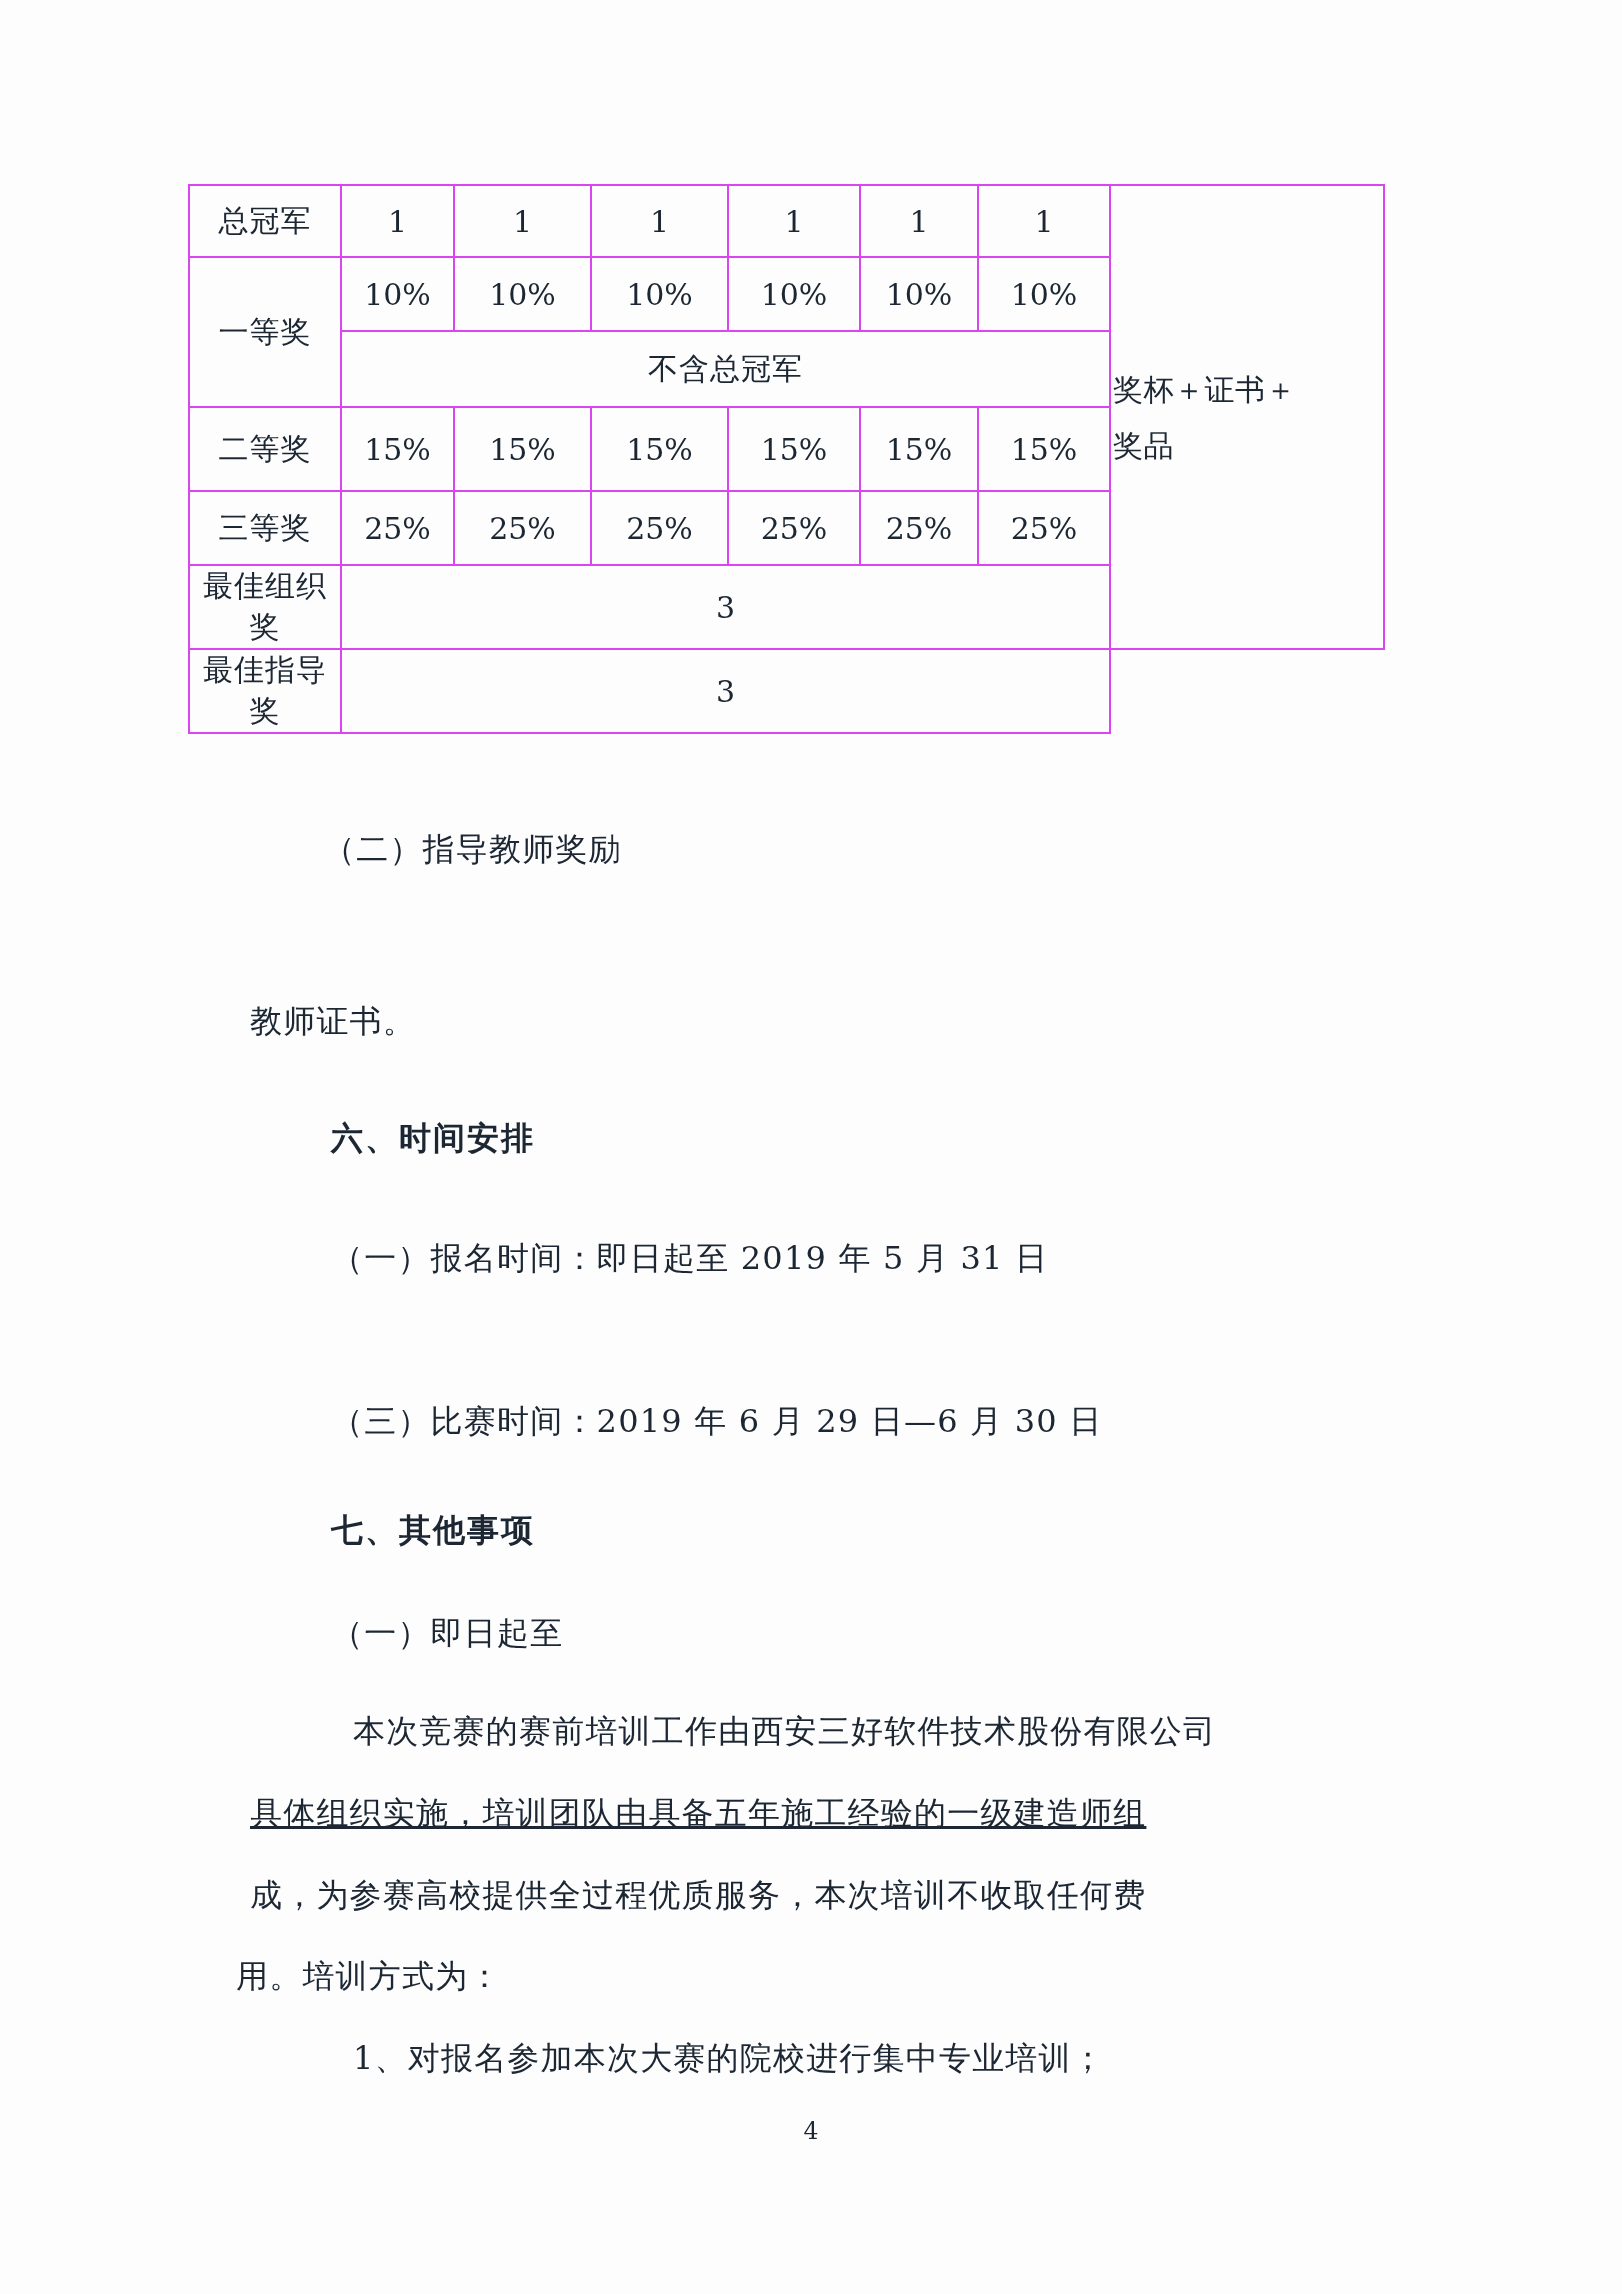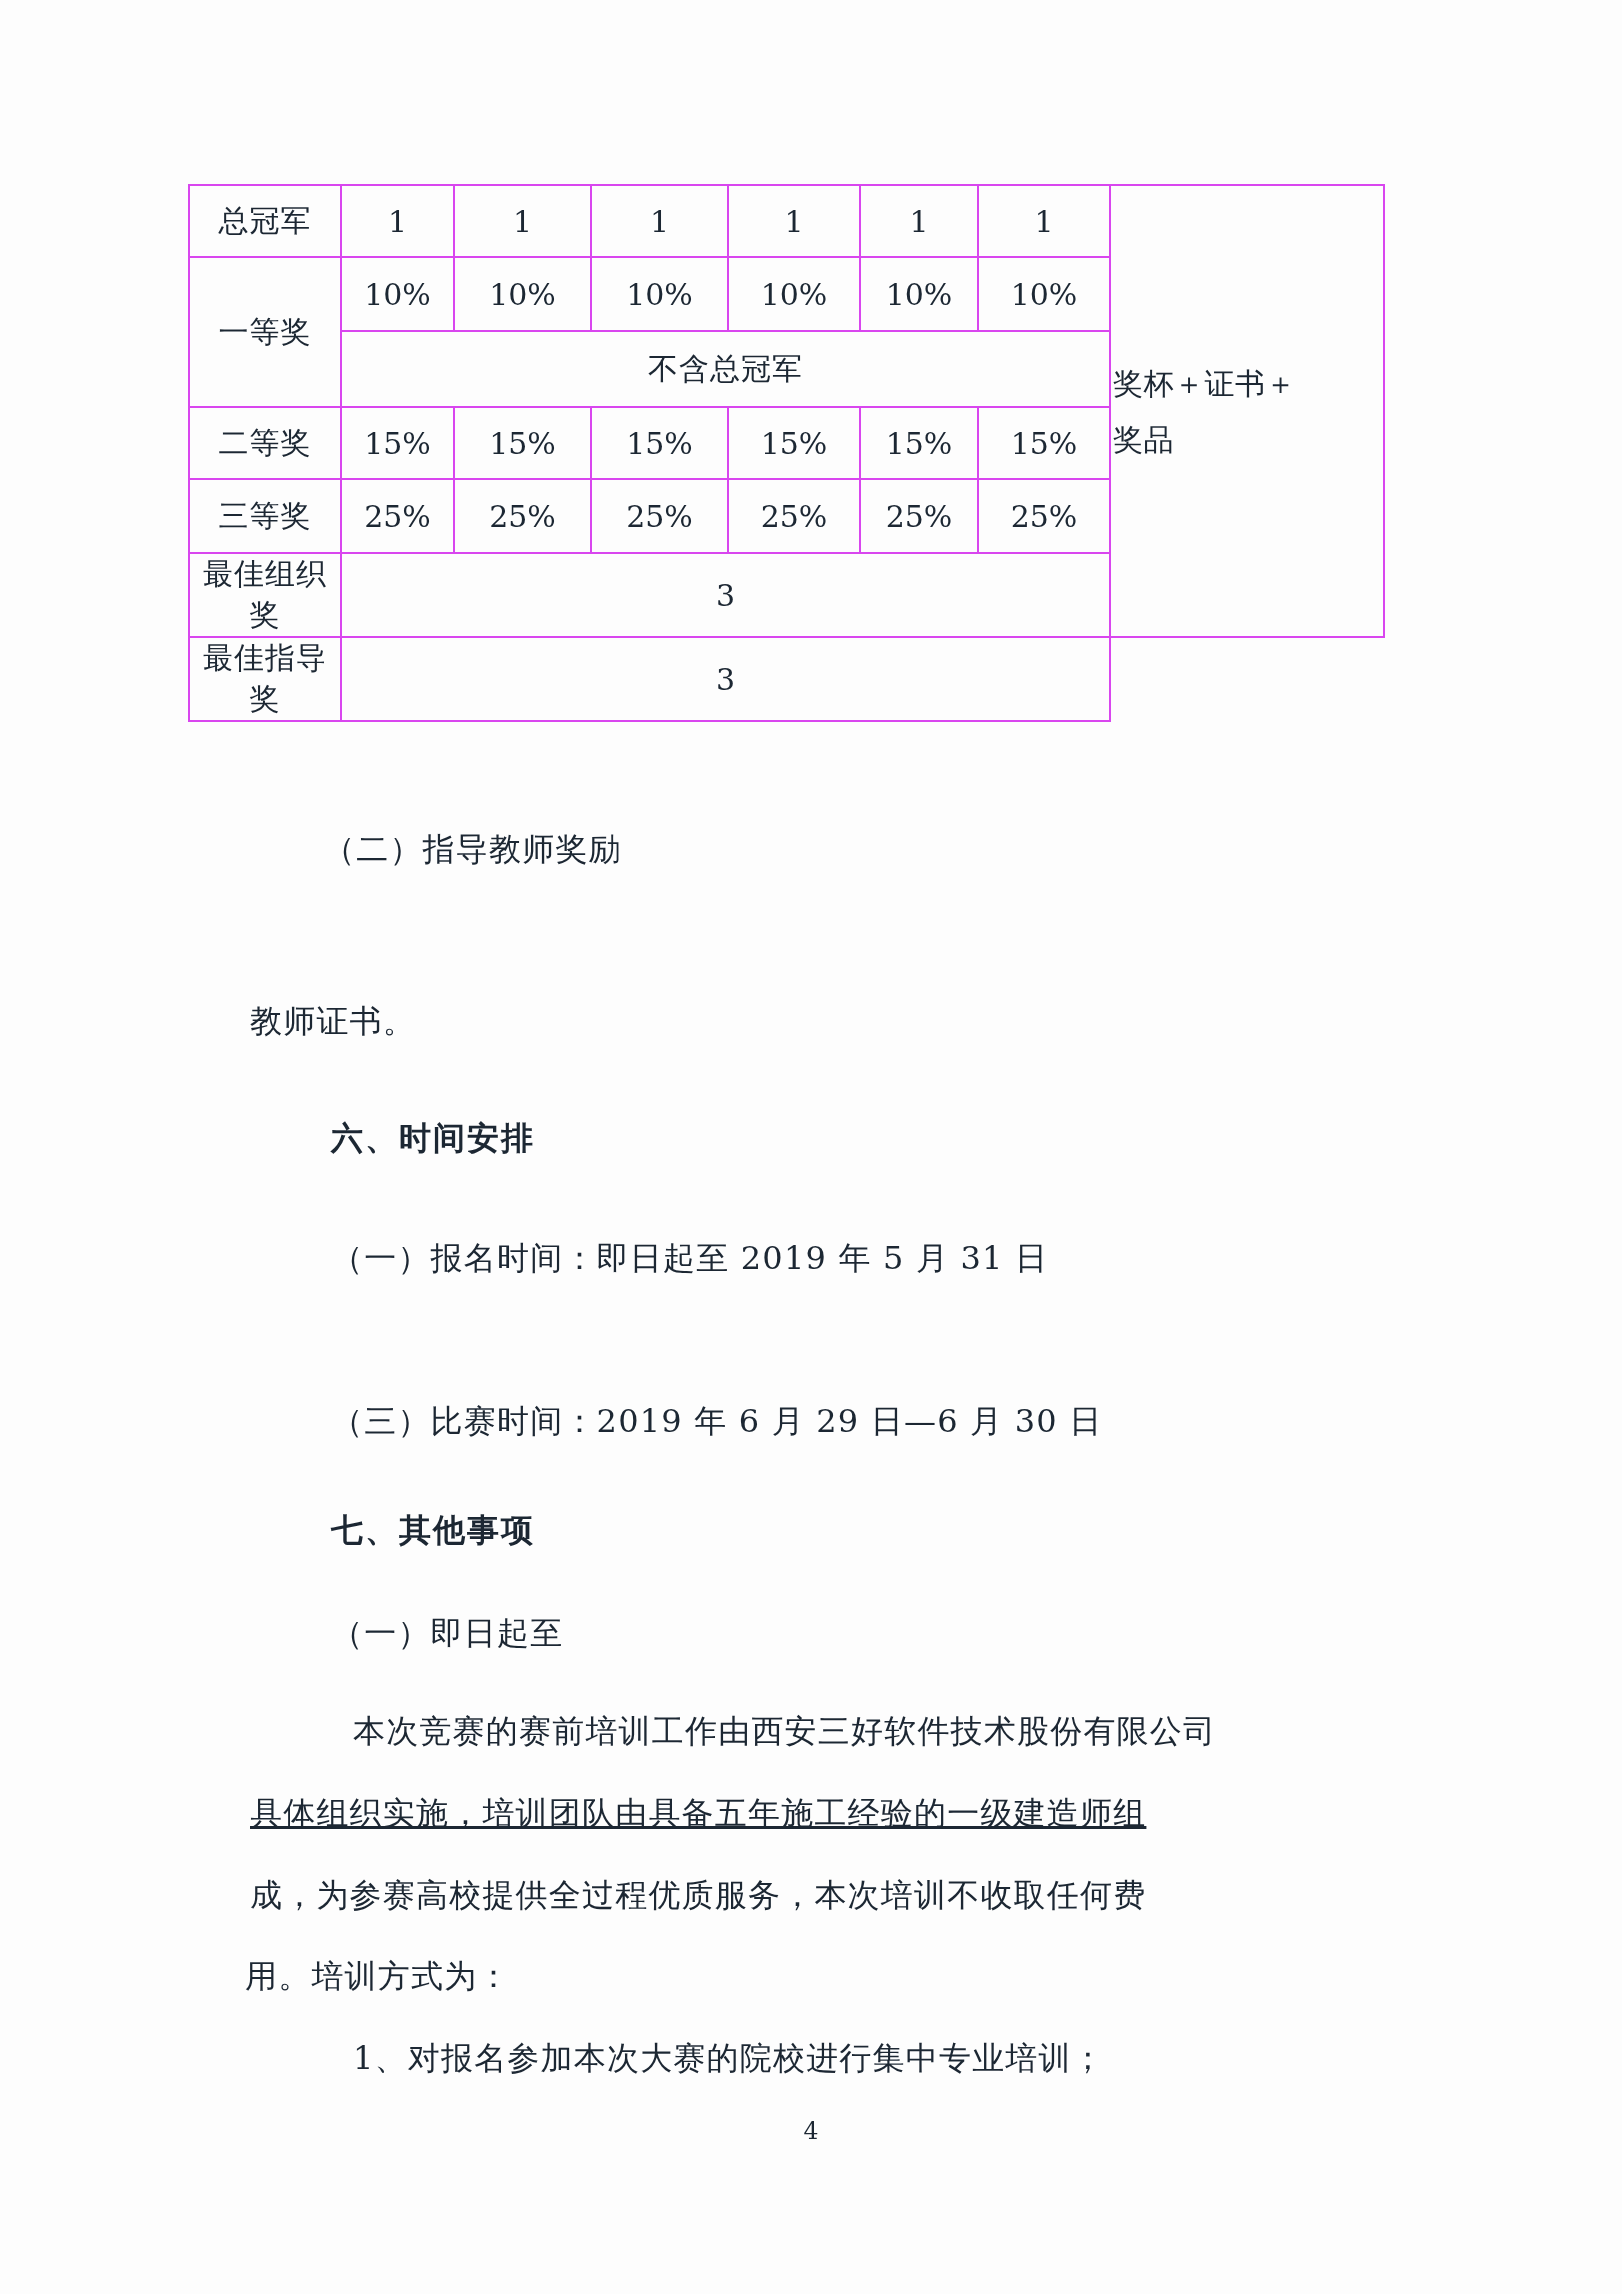--- a/index.html
+++ b/index.html
@@ -71,21 +71,21 @@
     font-size: 30px;
     line-height: 1.85;
     letter-spacing: 0.5px;
     white-space: nowrap;
   }
   .prize-text span { display: block; }
 
   .r-champ { height: 72px; }
   .r-first-a { height: 74px; }
   .r-first-b { height: 76px; }
-  .r-second { height: 72px; }
+  .r-second { height: 84px; }
   .r-third { height: 74px; }
   .r-org { height: 73px; }
   .r-guide { height: 73px; }
 
   
   .para {
     position: absolute;
     font-family: "DejaVu Serif", "Liberation Serif", serif;
     font-size: 32px;
     color: #1c2733;
@@ -204,20 +204,20 @@
   <div class="para bold" style="left:331px; top:1509px;">七、其他事项</div>
 
   <div class="para" style="left:331px; top:1612px;">（一）即日起至</div>
 
   <div class="para" style="left:353px; top:1710px;">本次竞赛的赛前培训工作由西安三好软件技术股份有限公司</div>
 
   <div class="para" style="left:250px; top:1792px;text-decoration:underline;">具体组织实施，培训团队由具备五年施工经验的一级建造师组</div>
 
   <div class="para" style="left:250px; top:1874px;">成，为参赛高校提供全过程优质服务，本次培训不收取任何费</div>
 
-  <div class="para" style="left:245px; top:1955px;">用。培训方式为：</div>
+  <div class="para" style="left:236px; top:1955px;">用。培训方式为：</div>
 
   <div class="para" style="left:353px; top:2037px;">1、对报名参加本次大赛的院校进行集中专业培训；</div>
 
   <div class="page-num" style="top:2117px;">4</div>
 
 </div>
 
 
 </body></html>

